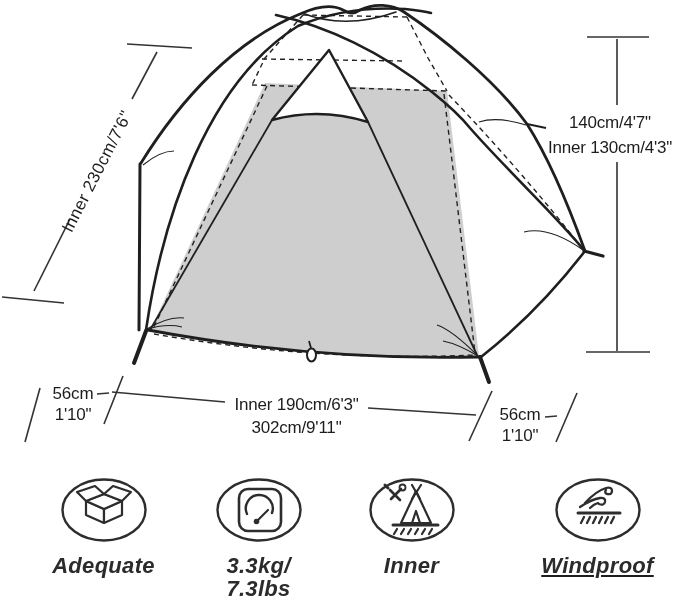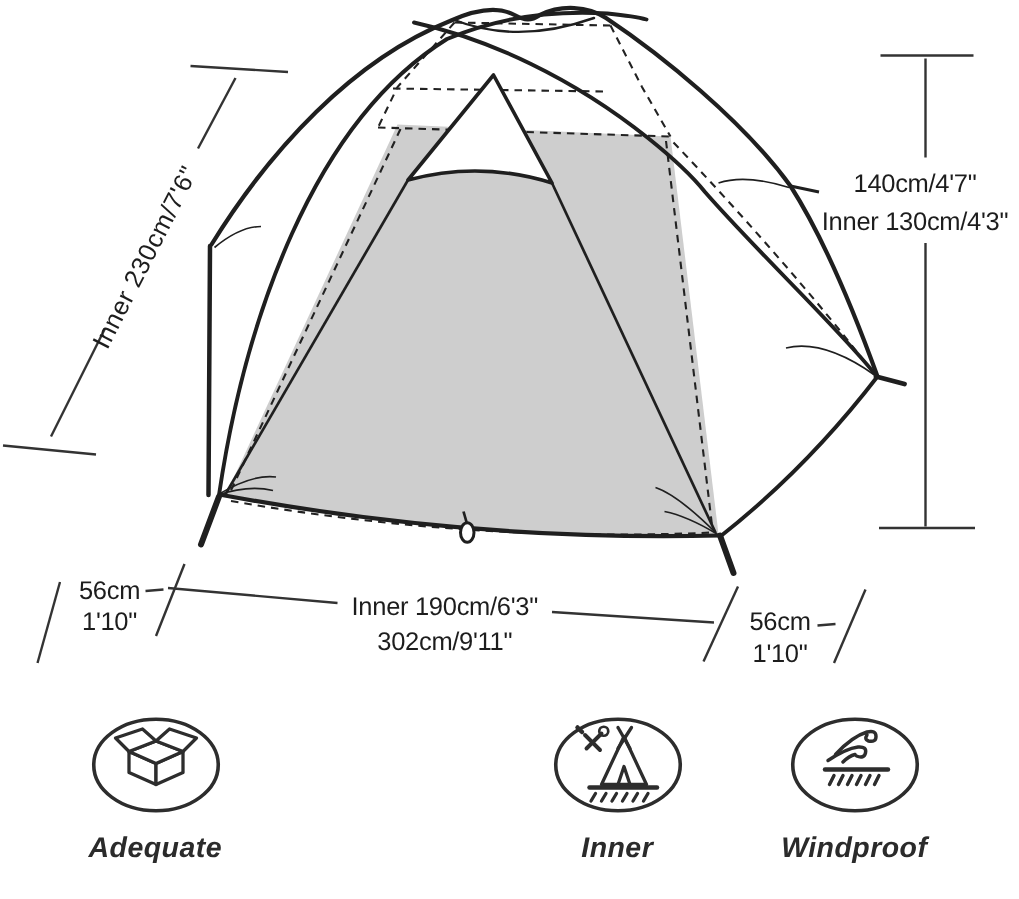--- a/index.html
+++ b/index.html
@@ -16,21 +16,21 @@
     left:-33px;top:161px;width:260px;
     transform:rotate(-63deg);letter-spacing:0.4px;
   }
   .dim-height{left:540px;top:110px;width:140px;line-height:25px;}
   .dim-left56{left:40px;top:383px;width:66px;}
   .dim-center{left:204px;top:393px;width:185px;line-height:23px;}
   .dim-right56{left:487px;top:404px;width:66px;}
   .feature{position:absolute;top:470px;width:155px;text-align:center;}
   .feature .icon-wrap{display:block;margin:7px auto 0 auto;width:88px;height:66px;}
   .feature .flabel{
-    margin-top:11px;font-size:19px;line-height:23px;font-weight:700;font-style:italic;
+    margin-top:11px;font-size:22px;line-height:23px;font-weight:700;font-style:italic;
     color:#2b2b2b;letter-spacing:0.3px;
   }
   .flabel span{display:block;}
   svg *{vector-effect:none;}
 </style>
 </head>
 <body>
 
 <div class="stage">
 
@@ -150,20 +150,33 @@
         <path d="M26,24 L44,17 L62,24 L44,32 Z"></path>
         <path d="M26,24 L17,15 L35,9 L44,17 Z"></path>
         <path d="M62,24 L71,15 L53,9 L44,17 Z"></path>
       </g>
     </svg>
     <div class="flabel">
       <span>Adequate</span>
     </div>
   </div>
 
+  <div class="feature" style="left:181px;">
+    <svg class="icon-wrap" viewBox="0 0 88 66" fill="none" stroke="#2d2d2d" stroke-linejoin="round" stroke-linecap="round">
+      <ellipse cx="44" cy="33" rx="41.5" ry="30.5" stroke-width="2.4"></ellipse>
+      <rect x="24" y="12" width="42" height="42" rx="9" stroke-width="2.6"></rect>
+      <path d="M32,37 A13.5,13.5 0 1 1 57,36" stroke-width="2.4"></path>
+      <path d="M42,44 L53,33" stroke-width="2.2"></path>
+      <circle cx="41.5" cy="44.5" r="2.8" fill="#2d2d2d" stroke="none"></circle>
+    </svg>
+    <div class="flabel">
+      <span>3.3kg/</span>
+      <span>7.3lbs</span>
+    </div>
+  </div>
 
   <div class="feature" style="left:334px;">
     <svg class="icon-wrap" viewBox="0 0 88 66" fill="none" stroke="#2d2d2d" stroke-linejoin="round" stroke-linecap="round">
       <ellipse cx="44" cy="33" rx="41.5" ry="30.5" stroke-width="2.4"></ellipse>
       <g stroke-width="2.2">
         <path d="M33,46 L48,14 L63,46 Z"></path>
         <path d="M44,8 L52,22"></path>
         <path d="M53,8 L44,22"></path>
         <path d="M44,46 L48,34 L52,46"></path>
         <path d="M25,48 L70,48" stroke-width="3"></path>
@@ -177,21 +190,21 @@
         <path d="M33,12 L23,22" stroke-width="2.6"></path>
         <circle cx="34.5" cy="10.5" r="3" stroke-width="1.8"></circle>
         <path d="M20,11 L17,8" stroke-width="3"></path>
       </g>
     </svg>
     <div class="flabel">
       <span>Inner</span>
     </div>
   </div>
 
-  <div class="feature" style="left:492px;">
+  <div class="feature" style="left:520px;text-decoration:underline;">
     <svg class="icon-wrap" viewBox="0 0 88 66" fill="none" stroke="#2d2d2d" stroke-linejoin="round" stroke-linecap="round">
       <ellipse cx="44" cy="33" rx="41.5" ry="30.5" stroke-width="2.4"></ellipse>
       <g stroke-width="2.3">
         <path d="M31,26 Q42,14 52,11 Q58,9.5 58,14 Q58,18 53,17 Q50,16 52,13"></path>
         <path d="M26,30 Q38,22 46,21 Q52,20.5 51,25 Q50,29 45,27"></path>
         <path d="M36,31 Q40,27 44,26"></path>
         <path d="M24,36 L66,36" stroke-width="3"></path>
         <path d="M30,40 L27,46"></path>
           <path d="M36,40 L33,46"></path>
           <path d="M42,40 L39,46"></path>

